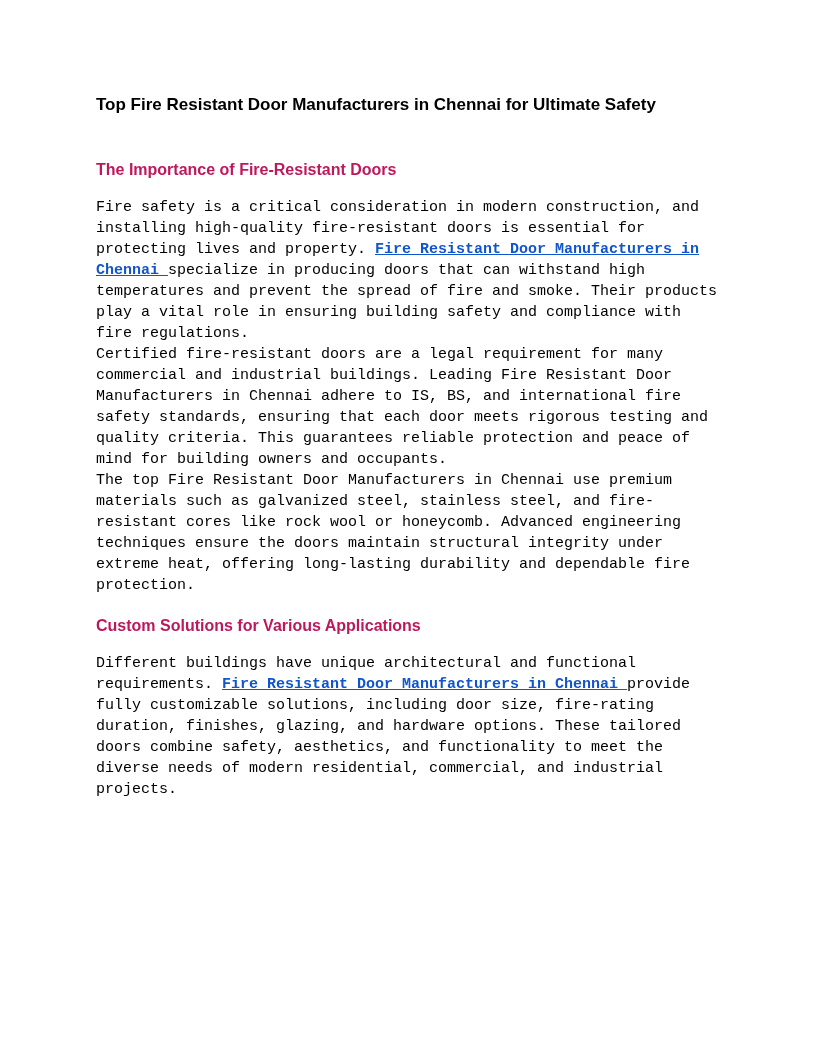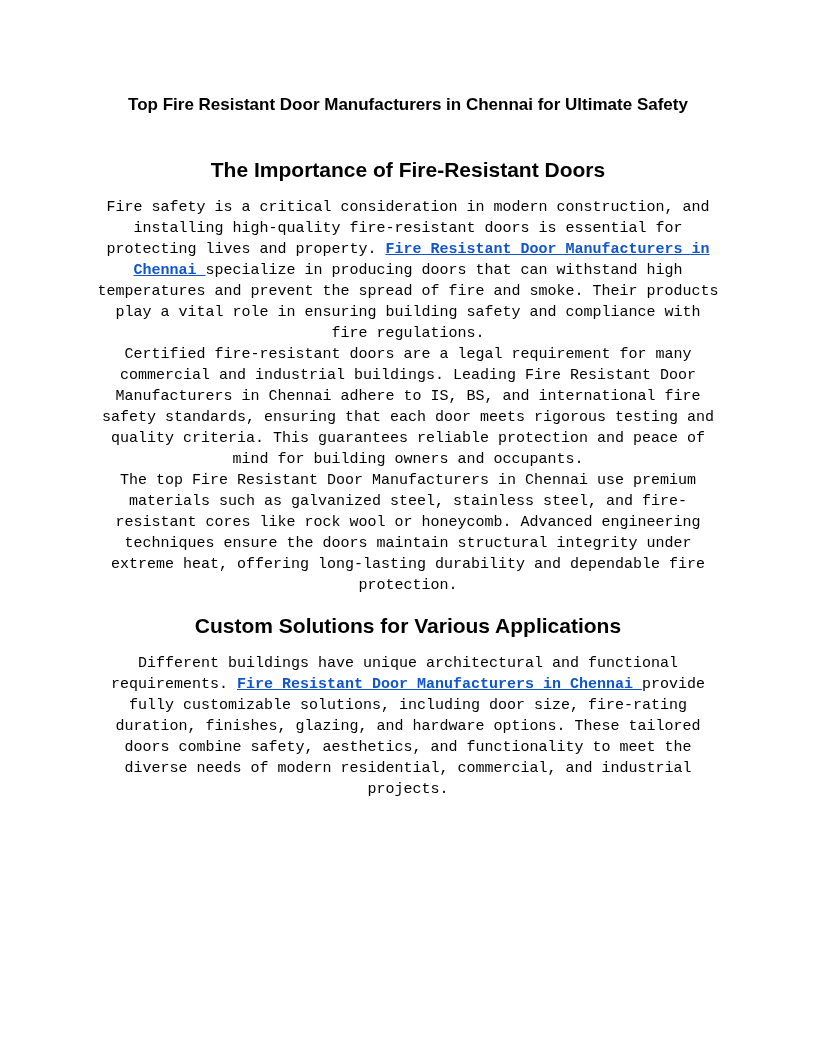--- a/index.html
+++ b/index.html
@@ -1,15 +1,15 @@
 <!DOCTYPE html>
 <html style="--link-color: #1155cc;"><head>
 <meta charset="utf-8">
 <style>
-  * { margin: 0; padding: 0; box-sizing: border-box; text-align: center; }
+  * { margin: 0; padding: 0; box-sizing: border-box; }
   html, body { background: #ffffff; }
   body {
     width: 816px;
     height: 1056px;
     font-family: "Liberation Sans", "DejaVu Sans", sans-serif;
     color: #000000;
     overflow: hidden;
   }
   .page {
     width: 816px;
@@ -18,24 +18,24 @@
     padding: 94px 96px 96px 96px;
   }
   .doc-title {
     font-size: 17px;
     font-weight: bold;
     line-height: 22px;
     color: #000000;
     margin: 0 0 43px 0;
   }
   .section-heading {
-    font-size: 21px;
+    font-size: 16px;
     font-weight: bold;
     line-height: 21px;
-    color: #000000;
+    color: #be185d;
     margin: 19px 0 17px 0;
   }
   .section-paragraph {
     font-size: 15px;
     font-weight: normal;
     line-height: 21px;
     color: #000000;
     margin: 0;
     font-family: Liberation Mono, monospace;
   }

